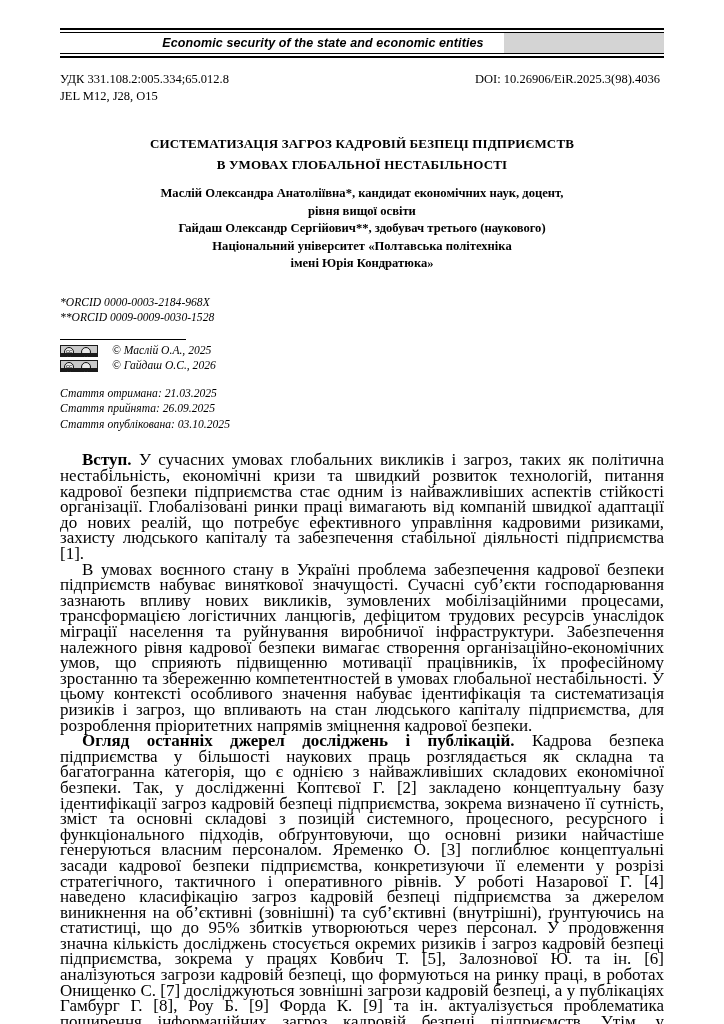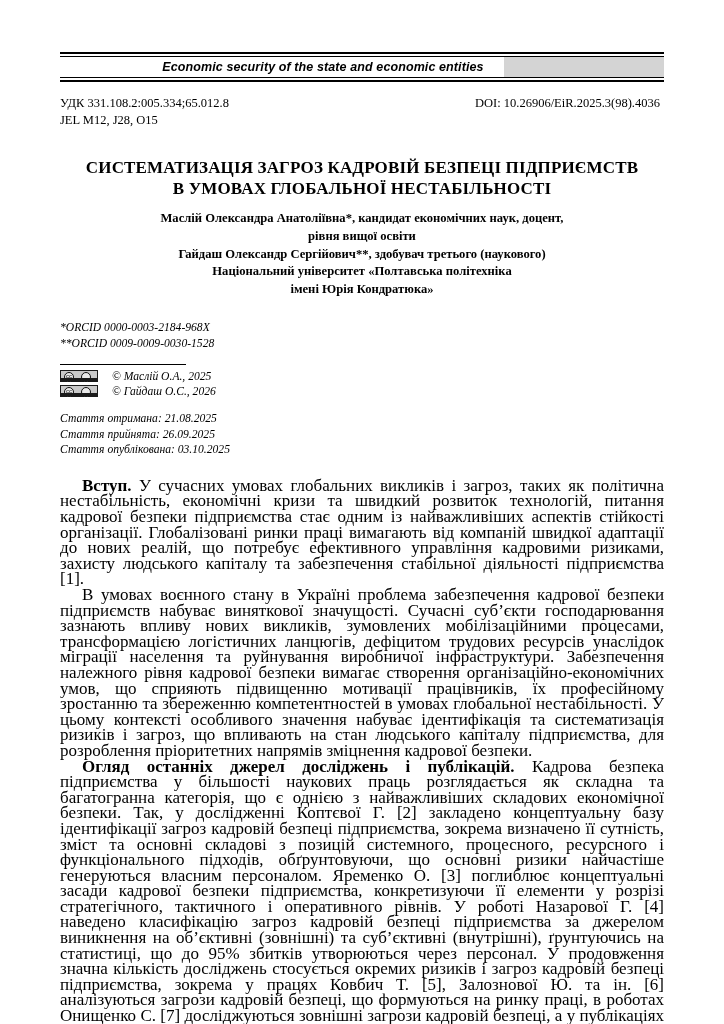--- a/index.html
+++ b/index.html
@@ -20,21 +20,21 @@
     position: relative;
     width: 724px;
     height: 1024px;
     box-sizing: border-box;
     padding: 0 60px;
     background: #ffffff;
   }
 
   
   .running-head {
-    margin-top: 52px;
+    margin-top: 28px;
     position: relative;
     height: 30px;
   }
   .running-head .rule-top {
     border-top: 2px solid #000;
     border-bottom: 1px solid #000;
     height: 2px;
     font-size: 0;
     line-height: 0;
   }
@@ -84,21 +84,21 @@
     display: flex;
     justify-content: space-between;
   }
   .ids .doi { padding-right: 4px; }
 
   
   .article-title {
     margin-top: 29px;
     text-align: center;
     font-weight: bold;
-    font-size: 17px;
+    font-size: 13px;
     line-height: 21px;
     letter-spacing: 0.15px;
   }
 
   
   .authors {
     margin-top: 10px;
     text-align: center;
     font-weight: bold;
     font-size: 12.6px;
@@ -248,21 +248,21 @@
     <div class="cc-row">
       <span class="cc-badge">
         <span class="cc-glyph g1">cc</span>
         <span class="cc-glyph g2"></span>
       </span>
       <span class="cc-text">© Гайдаш О.С., 2026</span>
     </div>
   </div>
 
   <div class="dates">
-    <div>Стаття отримана: 21.08.2025</div>
+    <div>Стаття отримана: 21.03.2025</div>
     <div>Стаття прийнята: 26.09.2025</div>
     <div>Стаття опублікована: 03.10.2025</div>
   </div>
 
   <div class="body-text">
     <p><span class="lead">Вступ.</span><span> У сучасних умовах глобальних викликів і загроз, таких як політична нестабільність, економічні кризи та швидкий розвиток технологій, питання кадрової безпеки підприємства стає одним із найважливіших аспектів стійкості організації. Глобалізовані ринки праці вимагають від компаній швидкої адаптації до нових реалій, що потребує ефективного управління кадровими ризиками, захисту людського капіталу та забезпечення стабільної діяльності підприємства [1].</span></p>
     <p><span>В умовах воєнного стану в Україні проблема забезпечення кадрової безпеки підприємств набуває виняткової значущості. Сучасні суб’єкти господарювання зазнають впливу нових викликів, зумовлених мобілізаційними процесами, трансформацією логістичних ланцюгів, дефіцитом трудових ресурсів унаслідок міграції населення та руйнування виробничої інфраструктури. Забезпечення належного рівня кадрової безпеки вимагає створення організаційно-економічних умов, що сприяють підвищенню мотивації працівників, їх професійному зростанню та збереженню компетентностей в умовах глобальної нестабільності. У цьому контексті особливого значення набуває ідентифікація та систематизація ризиків і загроз, що впливають на стан людського капіталу підприємства, для розроблення пріоритетних напрямів зміцнення кадрової безпеки.</span></p>
     <p><span class="lead">Огляд останніх джерел досліджень і публікацій.</span><span> Кадрова безпека підприємства у більшості наукових праць розглядається як складна та багатогранна категорія, що є однією з найважливіших складових економічної безпеки. Так, у дослідженні Коптєвої Г. [2] закладено концептуальну базу ідентифікації загроз кадровій безпеці підприємства, зокрема визначено її сутність, зміст та основні складові з позицій системного, процесного, ресурсного і функціонального підходів, обґрунтовуючи, що основні ризики найчастіше генеруються власним персоналом. Яременко О. [3] поглиблює концептуальні засади кадрової безпеки підприємства, конкретизуючи її елементи у розрізі стратегічного, тактичного і оперативного рівнів. У роботі Назарової Г. [4] наведено класифікацію загроз кадровій безпеці підприємства за джерелом виникнення на об’єктивні (зовнішні) та суб’єктивні (внутрішні), ґрунтуючись на статистиці, що до 95% збитків утворюються через персонал. У продовження значна кількість досліджень стосується окремих ризиків і загроз кадровій безпеці підприємства, зокрема у працях Ковбич Т. [5], Залознової Ю. та ін. [6] аналізуються загрози кадровій безпеці, що формуються на ринку праці, в роботах Онищенко С. [7] досліджуються зовнішні загрози кадровій безпеці, а у публікаціях Гамбург Г. [8], Роу Б. [9] Форда К. [9] та ін. актуалізується проблематика поширення інформаційних загроз кадровій безпеці підприємств. Утім, у зазначених наукових працях відсутня комплексна систематизація загроз, а також недостатньо дослідженим залишається вплив сучасних глобальних викликів, зокрема діджи-</span></p>
   </div>
 

